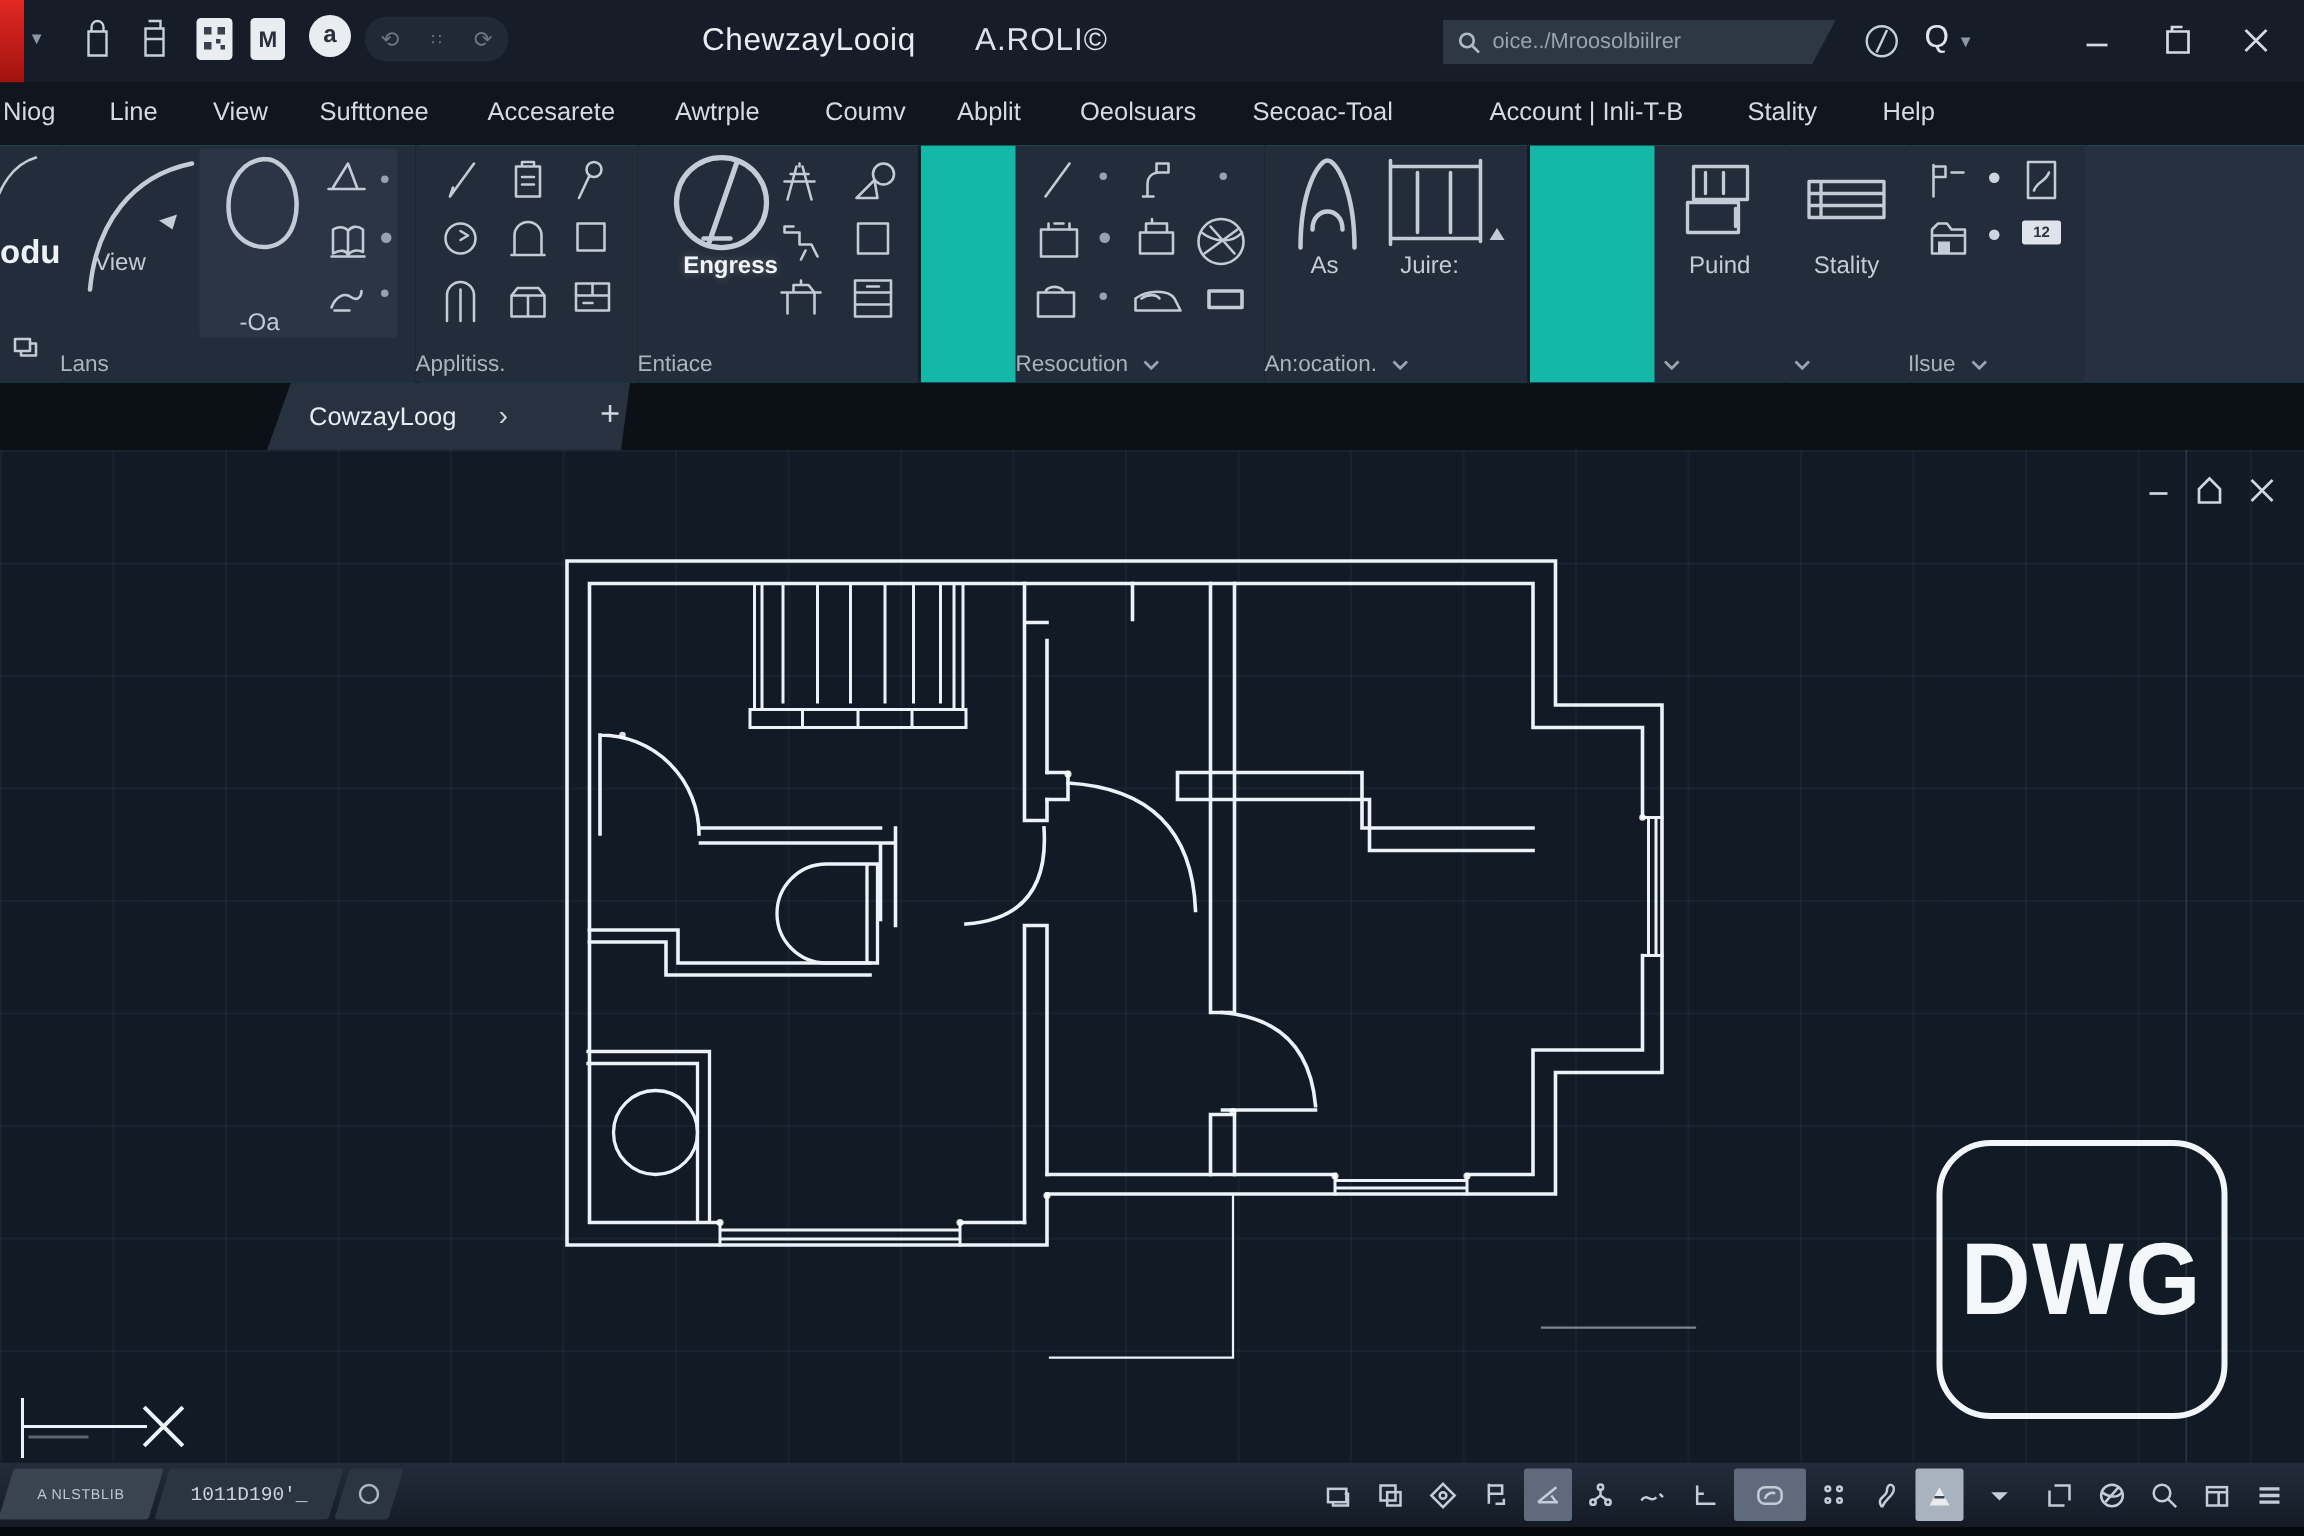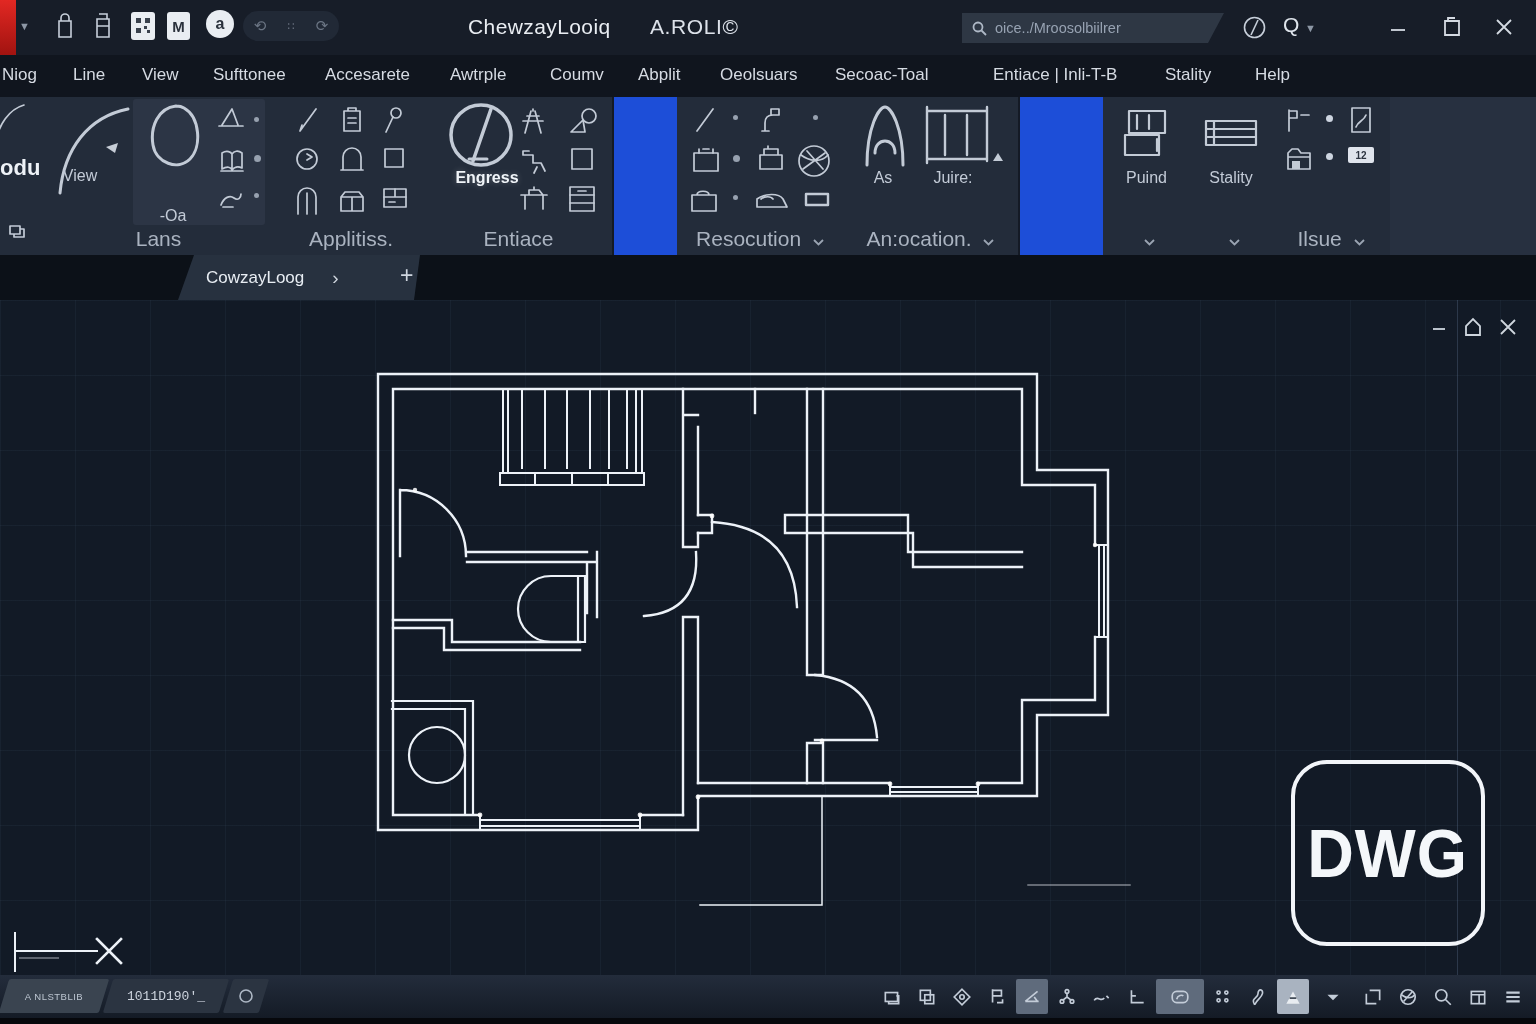--- a/index.html
+++ b/index.html
@@ -22,23 +22,23 @@
               clip-path:polygon(0 0,100% 0,calc(100% - 16px) 100%,0 100%);
               display:flex;align-items:center;color:#97a2b2;font-size:14.5px;}
   #search-box svg{margin:0 8px 0 10px;stroke:#aeb8c6;fill:none;stroke-width:1.8;}
   #q-label{left:1283px;top:13px;font-size:21px;color:#dfe5ec;}
   .winctl{top:16px;color:#d4dae2;}
   .winctl svg{stroke:#d4dae2;stroke-width:1.8;fill:none;}
   
   #menubar{left:0;top:55px;width:1536px;height:42px;background:#10151e;}
   .mitem{top:10px;color:#d6dbe3;font-size:17px;white-space:nowrap;}
   
-  #ribbon{left:0;top:97px;width:1536px;height:158px;background:#1d4ed8;border-bottom:2px solid #0369a1;}
+  #ribbon{left:0;top:97px;width:1536px;height:158px;background:#14b8a6;border-bottom:2px solid #0369a1;}
   .rpanel{position:absolute;top:0;height:158px;border-right:2px solid #141a25;background:#232c3a;}
-  .plabel{position:absolute;bottom:4px;left:0;right:0;text-align:center;color:#aab3c0;font-size:21px;}
+  .plabel{position:absolute;bottom:4px;left:0;right:0;color:#aab3c0;font-size:15px;}
   .plabel .chev{display:inline-block;margin-left:6px;}
   .chev svg{stroke:#9aa4b2;stroke-width:1.8;fill:none;}
   .icn svg{stroke:#ccd4df;stroke-width:1.7;fill:none;stroke-linecap:round;stroke-linejoin:round;opacity:.95;}
   .biglbl{position:absolute;text-align:center;color:#c3cbd7;font-size:16px;}
   .whitelbl{color:#f1f5f9;font-size:16px;font-weight:bold;text-shadow:0 0 6px rgba(255,255,255,.25);}
   .hlzone{position:absolute;background:#2c3545;border-radius:3px;}
   .dot{position:absolute;width:5px;height:5px;border-radius:50%;background:#97a1af;}
   
   #tabbar{left:0;top:255px;width:1536px;height:45px;background:#0c1118;}
   .tab{position:absolute;top:0;height:45px;display:flex;align-items:center;color:#c2cad6;font-size:17px;}
@@ -137,21 +137,21 @@
   <span class="abs mitem" style="left:2px">Niog</span>
   <span class="abs mitem" style="left:73px">Line</span>
   <span class="abs mitem" style="left:142px">View</span>
   <span class="abs mitem" style="left:213px">Sufttonee</span>
   <span class="abs mitem" style="left:325px">Accesarete</span>
   <span class="abs mitem" style="left:450px">Awtrple</span>
   <span class="abs mitem" style="left:550px">Coumv</span>
   <span class="abs mitem" style="left:638px">Abplit</span>
   <span class="abs mitem" style="left:720px">Oeolsuars</span>
   <span class="abs mitem" style="left:835px">Secoac-Toal</span>
-  <span class="abs mitem" style="left:993px">Entiace | Inli-T-B</span>
+  <span class="abs mitem" style="left:993px">Account | Inli-T-B</span>
   <span class="abs mitem" style="left:1165px">Stality</span>
   <span class="abs mitem" style="left:1255px">Help</span>
 </div>
 
 <div class="abs" id="ribbon">
 
   <div class="rpanel" style="left:0;width:40px">
     <span class="icn abs" style="left:-8px;top:4px">
       <svg width="34" height="50" viewBox="0 0 34 50">
           <path d="M2,48 C6,22 18,8 32,4"></path>

